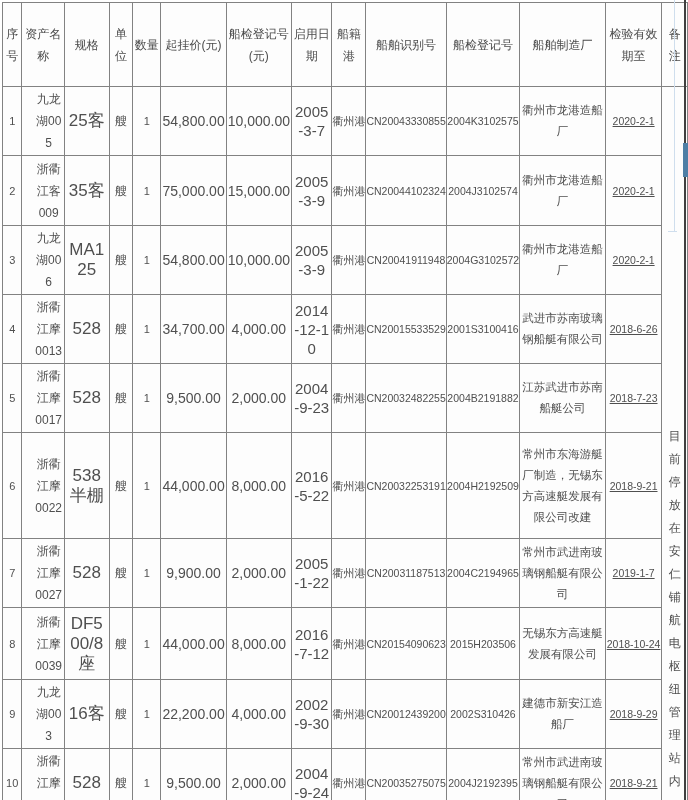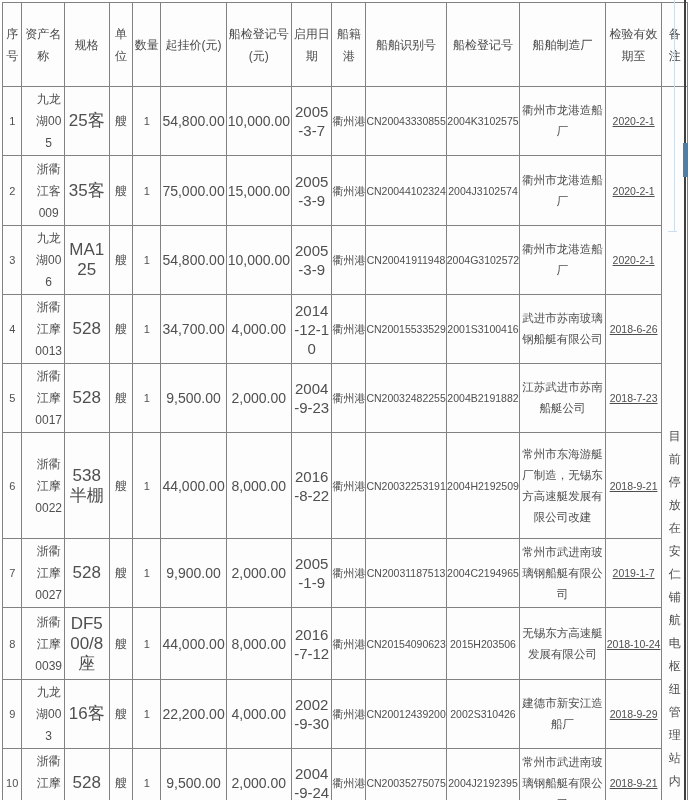--- a/index.html
+++ b/index.html
@@ -191,36 +191,36 @@
         <td class="c13">2018-7-23</td>
       </tr>
       <tr style="height: 106px;">
         <td class="c1">6</td>
         <td class="c2">浙衢江摩0022</td>
         <td class="c3">538半棚</td>
         <td class="c4">艘</td>
         <td class="c5">1</td>
         <td class="c6">44,000.00</td>
         <td class="c7">8,000.00</td>
-        <td class="c8">2016-8-22</td>
+        <td class="c8">2016-5-22</td>
         <td class="c9">衢州港</td>
         <td class="c10">CN20032253191</td>
         <td class="c11">2004H2192509</td>
         <td class="c12">常州市东海游艇厂制造，无锡东方高速艇发展有限公司改建</td>
         <td class="c13">2018-9-21</td>
       </tr>
       <tr style="height: 68px;">
         <td class="c1">7</td>
         <td class="c2">浙衢江摩0027</td>
         <td class="c3">528</td>
         <td class="c4">艘</td>
         <td class="c5">1</td>
         <td class="c6">9,900.00</td>
         <td class="c7">2,000.00</td>
-        <td class="c8">2005-1-9</td>
+        <td class="c8">2005-1-22</td>
         <td class="c9">衢州港</td>
         <td class="c10">CN20031187513</td>
         <td class="c11">2004C2194965</td>
         <td class="c12">常州市武进南玻璃钢船艇有限公司</td>
         <td class="c13">2019-1-7</td>
       </tr>
       <tr style="height: 72px;">
         <td class="c1">8</td>
         <td class="c2">浙衢江摩0039</td>
         <td class="c3">DF500/8座</td>

